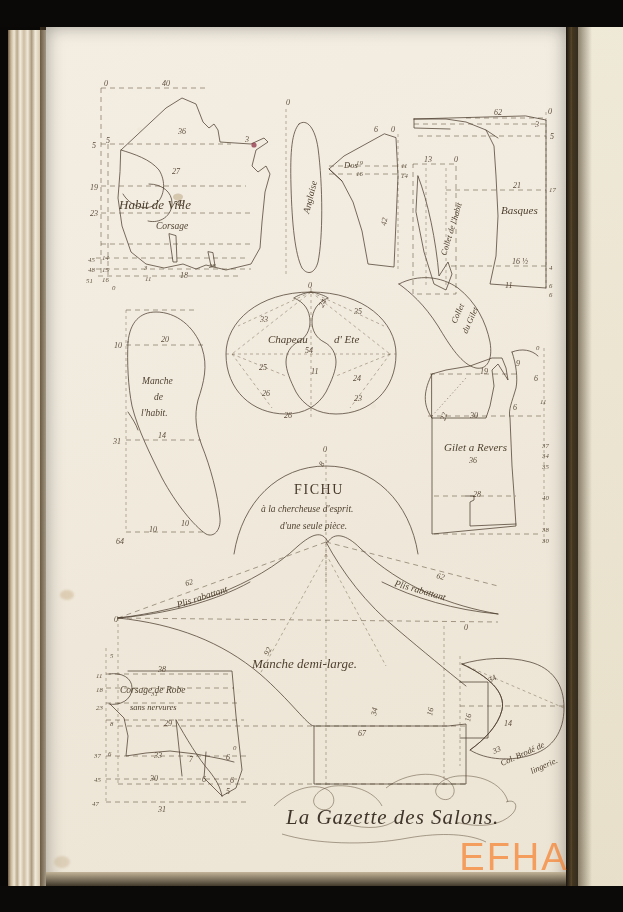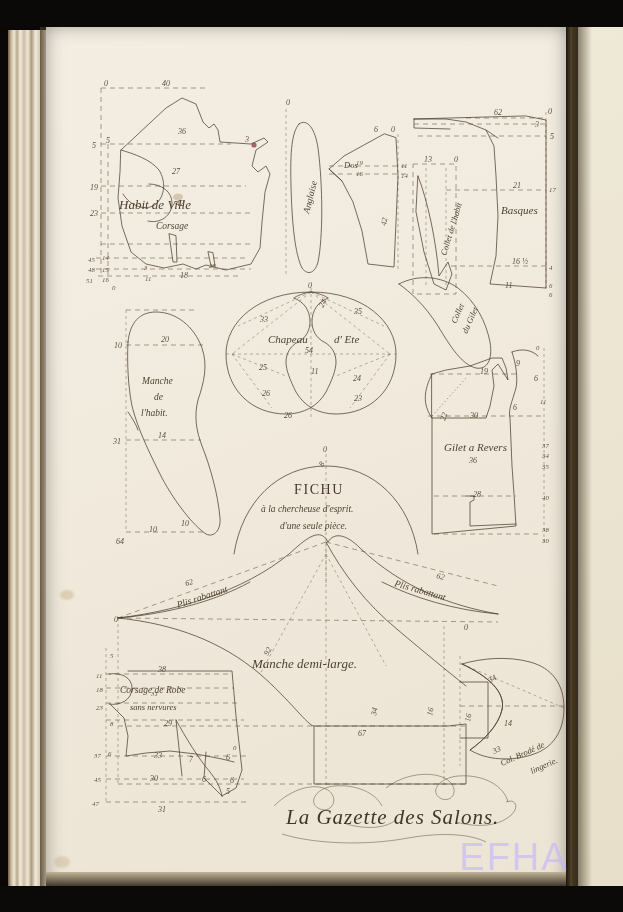--- a/index.html
+++ b/index.html
@@ -53,21 +53,21 @@
   .lbl-9{font-size:8.5px;}
   .fichu-cap{font-family:"Liberation Serif",serif;font-size:14px;letter-spacing:1.6px;
     fill:#3a2b1b;opacity:.92;}
   .title-script{font-family:"Liberation Serif",serif;font-style:italic;font-size:21px;
     fill:#2e2318;opacity:.9;letter-spacing:1px;}
   .ink-spot{fill:#8e3046;opacity:.75;}
   .stain{fill:#9b7a4a;opacity:.33;}
 
   
   .wm{position:absolute;left:424px;top:838px;width:180px;text-align:center;
-      color:#c4b5fd;opacity:.62;user-select:none;}
+      color:#f97316;opacity:.62;user-select:none;}
   .wm-main{font-family:"Liberation Sans",sans-serif;font-size:38px;letter-spacing:2px;
       line-height:38px;font-weight:400;}
   .wm-sub{font-family:"Liberation Sans",sans-serif;font-size:13px;letter-spacing:.3px;
       margin-top:-6px;}
 </style>
 </head>
 <body>
 
 <div id="page">
 

